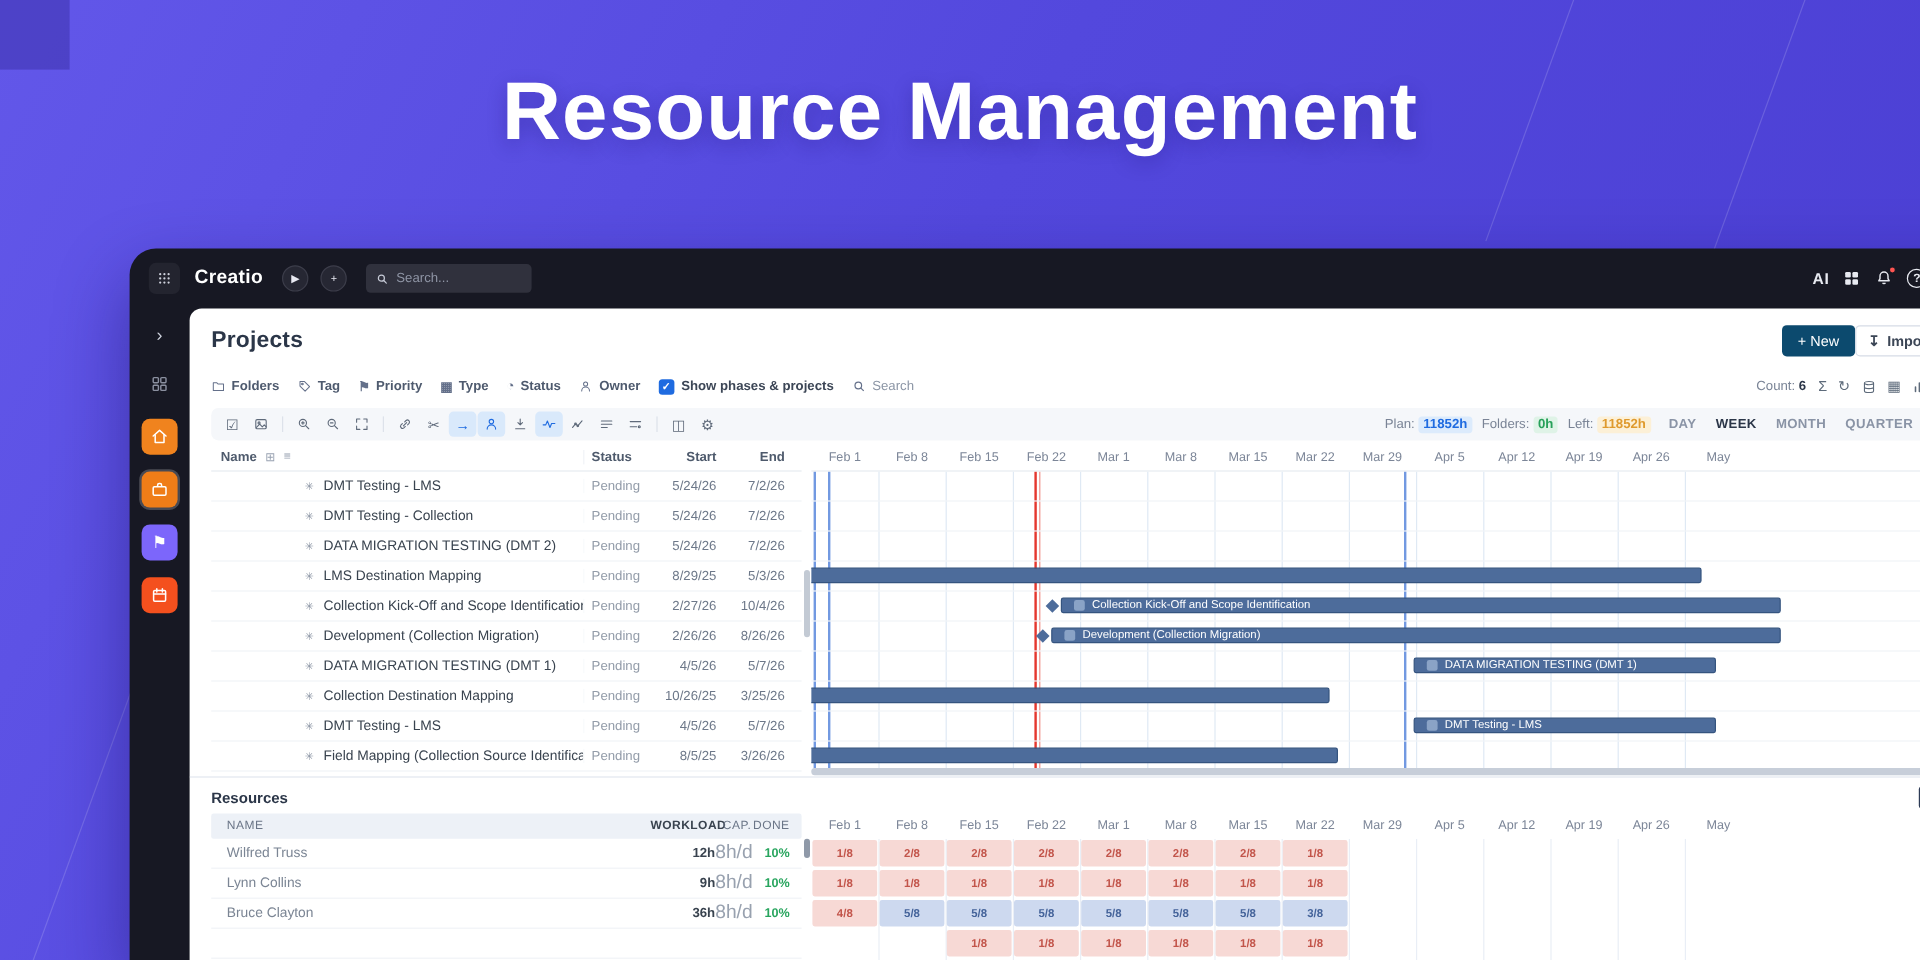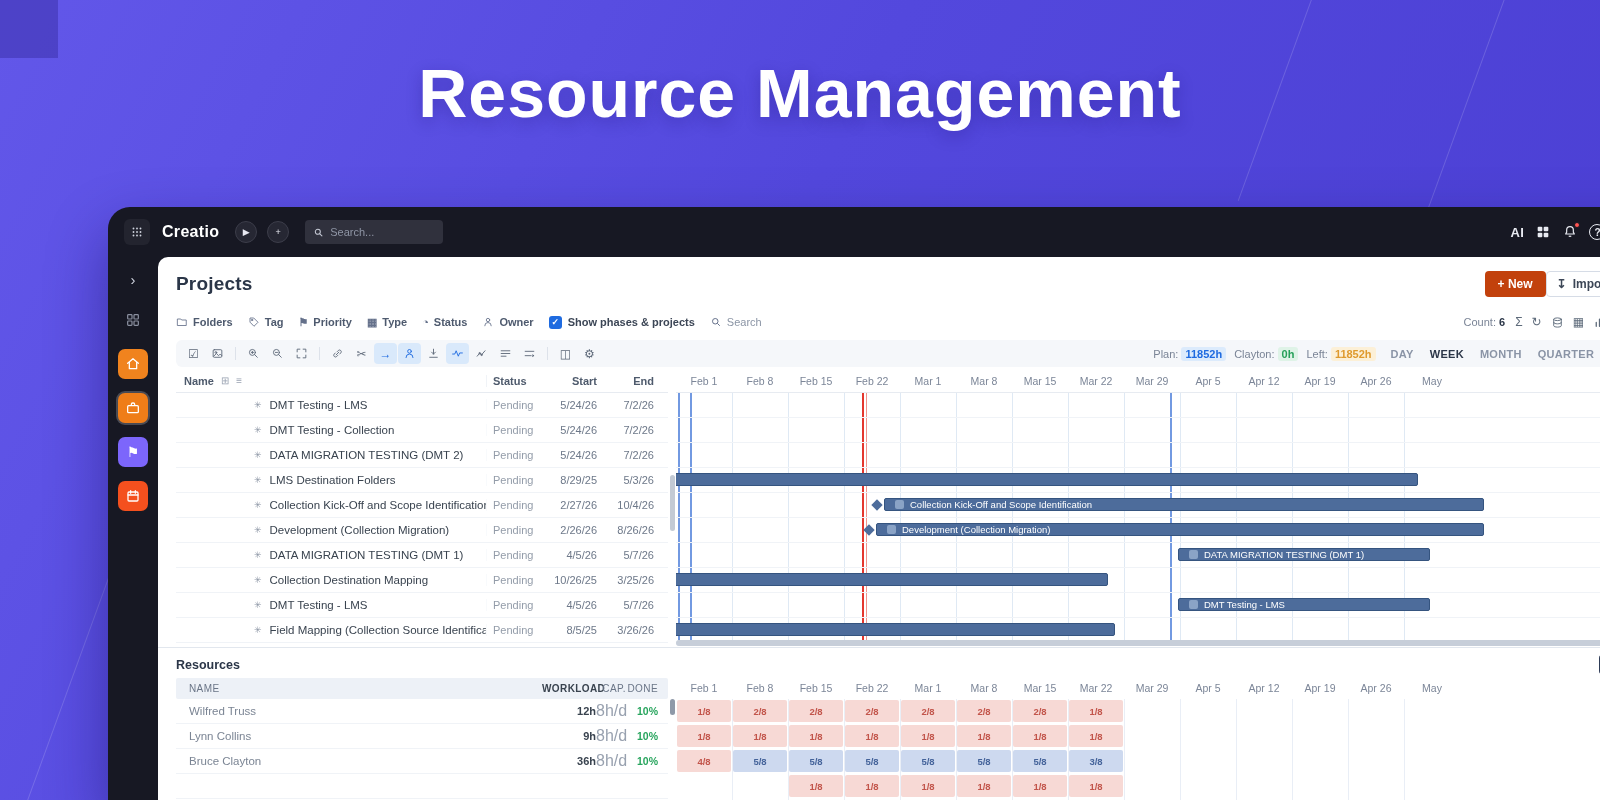--- a/index.html
+++ b/index.html
@@ -57,21 +57,21 @@
 
   
   .content{position:absolute;left:50px;top:50px;right:14px;bottom:0;background:#fff;border-radius:10px 10px 0 0;
      overflow:hidden;color:#3c4656}
   .corner-tools{position:absolute;top:5px;right:10px;color:#a6aebc;display:flex;gap:8px;align-items:center}
   .corner-tools svg{width:11px;height:11px}
   .corner-tools span{font-size:10px}
 
   .page-head{position:absolute;top:12px;left:18px;right:14px;height:30px;display:flex;align-items:center;}
   .page-title{font-size:19px;font-weight:700;color:#2b3648;letter-spacing:.2px;margin-right:auto}
-  .btn-new{background:#c2410c;color:#fff;font-size:12px;font-weight:700;padding:6px 13px;border-radius:4px}
+  .btn-new{background:#0c4a6e;color:#fff;font-size:12px;font-weight:400;padding:6px 13px;border-radius:4px}
   .btn-import{border:1px solid #d6dce6;color:#3c4656;font-size:12px;font-weight:600;padding:5px 10px;border-radius:4px;
      display:flex;align-items:center;gap:6px;background:#fff}
   .btn-import .car{font-size:8px;color:#7b8495}
   .btn-import .dl{font-size:12px;color:#3c4656}
   .more{color:#6b7586;font-size:15px;padding:0 4px}
 
   .filter-bar{position:absolute;top:57px;left:18px;right:14px;height:16px;display:flex;align-items:center;gap:15px;
      font-size:11px;color:#5d6a7e}
   .f-item{display:flex;align-items:center;gap:5px;font-weight:600;color:#4e5a6e}
   .f-icon{display:flex;color:#64708a;font-size:11px;align-items:center}
@@ -443,21 +443,21 @@
               <circle cx="18" cy="16" r="1.5"></circle>
             </svg>
           </span>
           <span class="tb-sep"></span>
           <span class="tb-icon">◫</span>
           <span class="tb-icon">⚙</span>
         </span>
       <span class="tb-stats">
         <span><span>Plan:</span>
           <span class="chip blue">11852h</span></span>
-        <span><span>Clayton:</span>
+        <span><span>Folders:</span>
           <span class="chip green">0h</span></span>
         <span><span>Left:</span>
           <span class="chip yellow">11852h</span></span>
       </span>
       <span class="view-tabs" id="view-tabs">
           <span class="vtab">DAY</span>
           <span class="vtab active">WEEK</span>
           <span class="vtab">MONTH</span>
           <span class="vtab">QUARTER</span>
           <span class="vtab">YEAR</span>
@@ -500,21 +500,21 @@
                 <span class="row-icon">✳</span>
                 <span>DATA MIGRATION TESTING (DMT 2)</span>
               </span>
               <span class="cell-status">Pending</span>
               <span class="cell-start">5/24/26</span>
               <span class="cell-end">7/2/26</span>
             </div>
             <div class="g-row">
               <span class="cell-name">
                 <span class="row-icon">✳</span>
-                <span>LMS Destination Folders</span>
+                <span>LMS Destination Mapping</span>
               </span>
               <span class="cell-status">Pending</span>
               <span class="cell-start">8/29/25</span>
               <span class="cell-end">5/3/26</span>
             </div>
             <div class="g-row">
               <span class="cell-name">
                 <span class="row-icon">✳</span>
                 <span>Collection Kick-Off and Scope Identification</span>
               </span>

